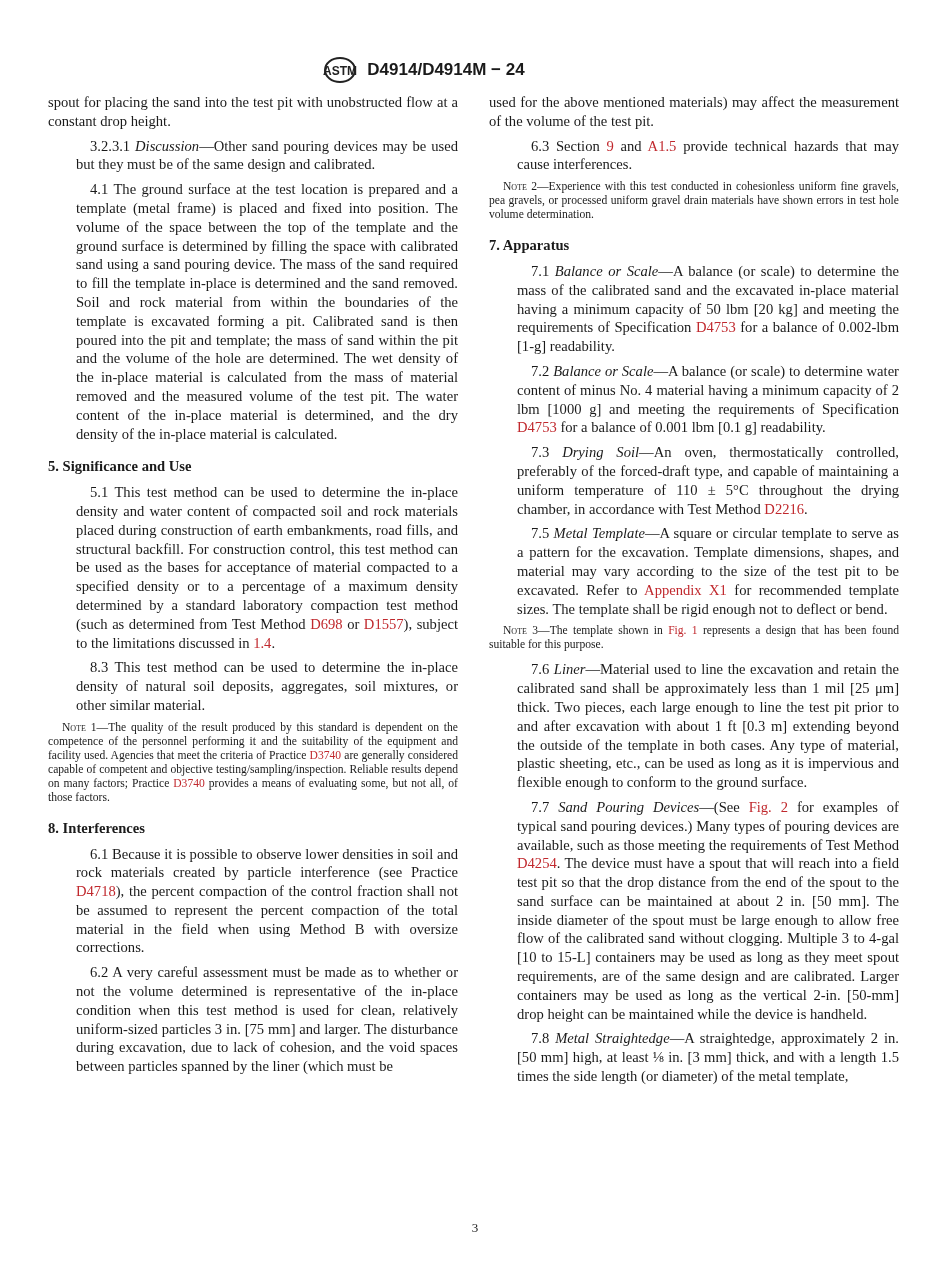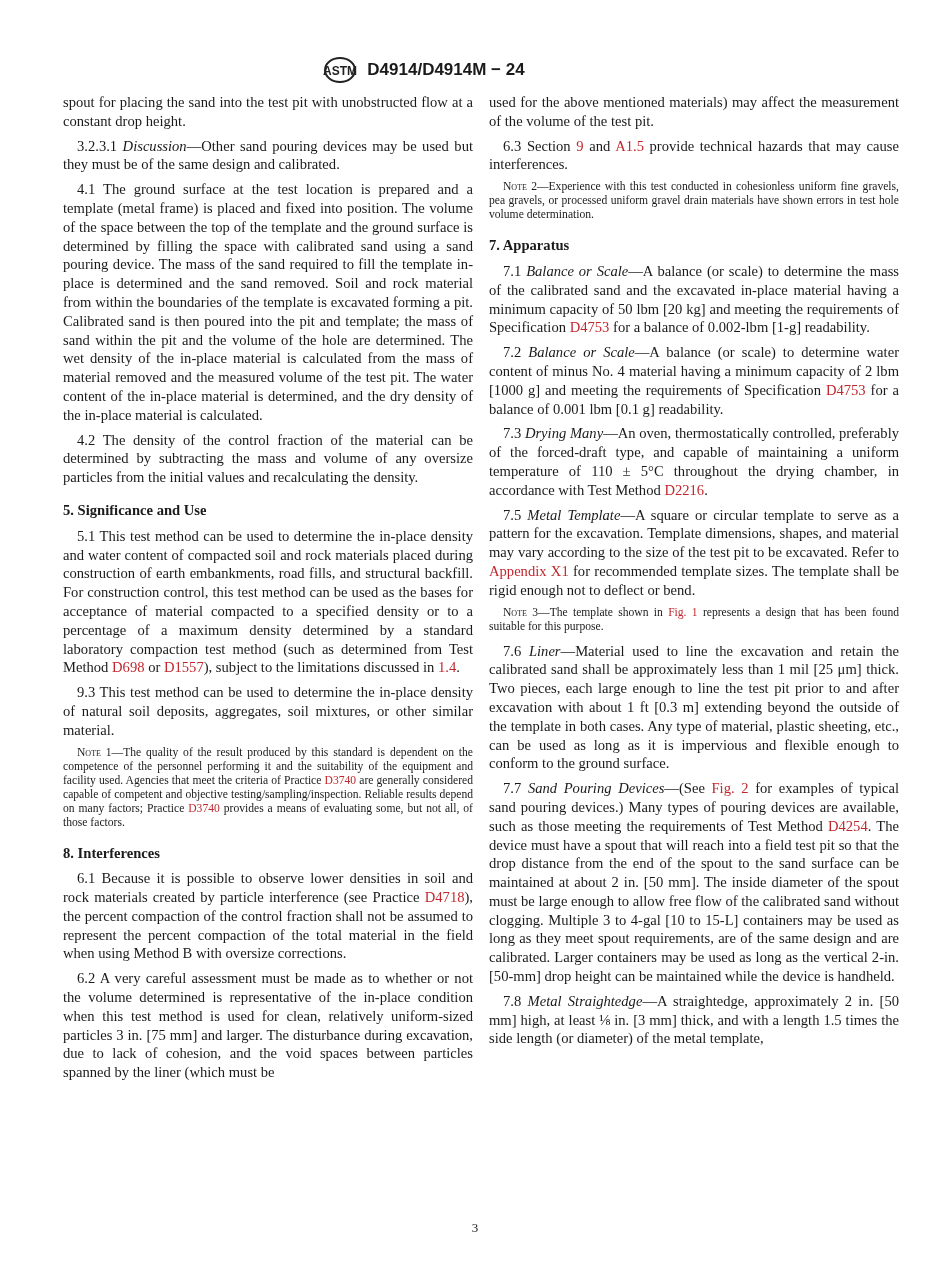--- a/index.html
+++ b/index.html
@@ -2,24 +2,24 @@
 <html><head>
 <meta charset="utf-8">
 <style>
   html, body { margin:0; padding:0; background:#fff; }
   body { width:950px; height:1272px; position:relative; overflow:hidden;
          font-family:"Liberation Serif", "DejaVu Serif", serif; color:#1a1a1a; }
   .header { position:absolute; top:56px; left:0; width:848px; text-align:center; }
   .header .logo { display:inline-block; width:34px; height:28px; vertical-align:middle; margin-right:6px; }
   .header .code { font-family:"Liberation Sans", "DejaVu Sans", sans-serif; font-weight:bold; font-size:17px; vertical-align:middle; }
   .col { position:absolute; top:93px; width:410px; font-size:14.6px; line-height:18.8px; text-align:justify; }
-  .col.left { left:63px; }
+  .col.left { left:48px; }
   .col.right { left:489px; }
   p { margin:0 0 6px 0; }
-  p.ind { text-indent:14px; }
+  p.ind { text-indent:14px;margin-left:28px; }
   p.cont { text-indent:0; }
   h2 { font-size:14.6px; font-weight:bold; margin:14px 0 7px 0; }
   .note { font-size:11.6px; line-height:14px; margin:4px 0 8px 0; text-indent:14px; }
   .sc { font-variant:small-caps; }
   a, .lnk { color:#c0282d; text-decoration:none; }
   i { font-style:italic; }
   .pnum { position:absolute; top:1220px; left:0; width:950px; text-align:center; font-size:13px; }
 </style>
 </head>
 <body>
@@ -29,38 +29,37 @@
     <ellipse cx="17" cy="14" rx="15" ry="12" fill="none" stroke="#222" stroke-width="2"></ellipse>
     <text x="17" y="19" text-anchor="middle" font-size="12" font-weight="bold" font-family="Liberation Sans, sans-serif" fill="#222">ASTM</text>
   </svg>
   <span class="code">D4914/D4914M − 24</span>
 </div>
 
 <div class="col left">
   <p class="cont">spout for placing the sand into the test pit with unobstructed flow at a constant drop height.</p>
   <p class="ind"><span>3.2.3.1</span> <i>Discussion</i><span>—Other sand pouring devices may be used but they must be of the same design and calibrated.</span></p>
   <p class="ind">4.1 The ground surface at the test location is prepared and a template (metal frame) is placed and fixed into position. The volume of the space between the top of the template and the ground surface is determined by filling the space with calibrated sand using a sand pouring device. The mass of the sand required to fill the template in-place is determined and the sand removed. Soil and rock material from within the boundaries of the template is excavated forming a pit. Calibrated sand is then poured into the pit and template; the mass of sand within the pit and the volume of the hole are determined. The wet density of the in-place material is calculated from the mass of material removed and the measured volume of the test pit. The water content of the in-place material is determined, and the dry density of the in-place material is calculated.</p>
-  <p class="ind">4.2 The density of the control fraction of the material can be determined by subtracting the mass and volume of any oversize particles from the initial values and recalculating the density.</p>
   <h2>5.  Significance and Use</h2>
   <p class="ind"><span>5.1 This test method can be used to determine the in-place density and water content of compacted soil and rock materials placed during construction of earth embankments, road fills, and structural backfill. For construction control, this test method can be used as the bases for acceptance of material compacted to a specified density or to a percentage of a maximum density determined by a standard laboratory compaction test method (such as determined from Test Method </span><a>D698</a><span> or </span><a>D1557</a><span>), subject to the limitations discussed in </span><a>1.4</a><span>.</span></p>
-  <p class="ind">9.3 This test method can be used to determine the in-place density of natural soil deposits, aggregates, soil mixtures, or other similar material.</p>
+  <p class="ind">8.3 This test method can be used to determine the in-place density of natural soil deposits, aggregates, soil mixtures, or other similar material.</p>
   <div class="note"><span class="sc">Note 1</span><span>—The quality of the result produced by this standard is dependent on the competence of the personnel performing it and the suitability of the equipment and facility used. Agencies that meet the criteria of Practice </span><a>D3740</a><span> are generally considered capable of competent and objective testing/sampling/inspection. Reliable results depend on many factors; Practice </span><a>D3740</a><span> provides a means of evaluating some, but not all, of those factors.</span></div>
   <h2>8.  Interferences</h2>
   <p class="ind"><span>6.1 Because it is possible to observe lower densities in soil and rock materials created by particle interference (see Practice </span><a>D4718</a><span>), the percent compaction of the control fraction shall not be assumed to represent the percent compaction of the total material in the field when using Method B with oversize corrections.</span></p>
   <p class="ind">6.2 A very careful assessment must be made as to whether or not the volume determined is representative of the in-place condition when this test method is used for clean, relatively uniform-sized particles 3 in. [75 mm] and larger. The disturbance during excavation, due to lack of cohesion, and the void spaces between particles spanned by the liner (which must be</p>
 </div>
 
 <div class="col right">
   <p class="cont">used for the above mentioned materials) may affect the measurement of the volume of the test pit.</p>
   <p class="ind"><span>6.3 Section </span><a>9</a><span> and </span><a>A1.5</a><span> provide technical hazards that may cause interferences.</span></p>
   <div class="note"><span class="sc">Note 2</span><span>—Experience with this test conducted in cohesionless uniform fine gravels, pea gravels, or processed uniform gravel drain materials have shown errors in test hole volume determination.</span></div>
   <h2>7.  Apparatus</h2>
   <p class="ind"><span>7.1</span> <i>Balance or Scale</i><span>—A balance (or scale) to determine the mass of the calibrated sand and the excavated in-place material having a minimum capacity of 50 lbm [20 kg] and meeting the requirements of Specification </span><a>D4753</a><span> for a balance of 0.002-lbm [1-g] readability.</span></p>
   <p class="ind"><span>7.2</span> <i>Balance or Scale</i><span>—A balance (or scale) to determine water content of minus No. 4 material having a minimum capacity of 2 lbm [1000 g] and meeting the requirements of Specification </span><a>D4753</a><span> for a balance of 0.001 lbm [0.1 g] readability.</span></p>
-  <p class="ind"><span>7.3</span> <i>Drying Many</i><span>—An oven, thermostatically controlled, preferably of the forced-draft type, and capable of maintaining a uniform temperature of 110 ± 5°C throughout the drying chamber, in accordance with Test Method </span><a>D2216</a><span>.</span></p>
+  <p class="ind"><span>7.3</span> <i>Drying Soil</i><span>—An oven, thermostatically controlled, preferably of the forced-draft type, and capable of maintaining a uniform temperature of 110 ± 5°C throughout the drying chamber, in accordance with Test Method </span><a>D2216</a><span>.</span></p>
   <p class="ind"><span>7.5</span> <i>Metal Template</i><span>—A square or circular template to serve as a pattern for the excavation. Template dimensions, shapes, and material may vary according to the size of the test pit to be excavated. Refer to </span><a>Appendix X1</a><span> for recommended template sizes. The template shall be rigid enough not to deflect or bend.</span></p>
   <div class="note"><span class="sc">Note 3</span><span>—The template shown in </span><a>Fig. 1</a><span> represents a design that has been found suitable for this purpose.</span></div>
   <p class="ind"><span>7.6</span> <i>Liner</i><span>—Material used to line the excavation and retain the calibrated sand shall be approximately less than 1 mil [25 μm] thick. Two pieces, each large enough to line the test pit prior to and after excavation with about 1 ft [0.3 m] extending beyond the outside of the template in both cases. Any type of material, plastic sheeting, etc., can be used as long as it is impervious and flexible enough to conform to the ground surface.</span></p>
   <p class="ind"><span>7.7</span> <i>Sand Pouring Devices</i><span>—(See </span><a>Fig. 2</a><span> for examples of typical sand pouring devices.) Many types of pouring devices are available, such as those meeting the requirements of Test Method </span><a>D4254</a><span>. The device must have a spout that will reach into a field test pit so that the drop distance from the end of the spout to the sand surface can be maintained at about 2 in. [50 mm]. The inside diameter of the spout must be large enough to allow free flow of the calibrated sand without clogging. Multiple 3 to 4-gal [10 to 15-L] containers may be used as long as they meet spout requirements, are of the same design and are calibrated. Larger containers may be used as long as the vertical 2-in. [50-mm] drop height can be maintained while the device is handheld.</span></p>
   <p class="ind"><span>7.8</span> <i>Metal Straightedge</i><span>—A straightedge, approximately 2 in. [50 mm] high, at least ⅛ in. [3 mm] thick, and with a length 1.5 times the side length (or diameter) of the metal template,</span></p>
 </div>
 
 <div class="pnum">3</div>
 
 </body></html>

